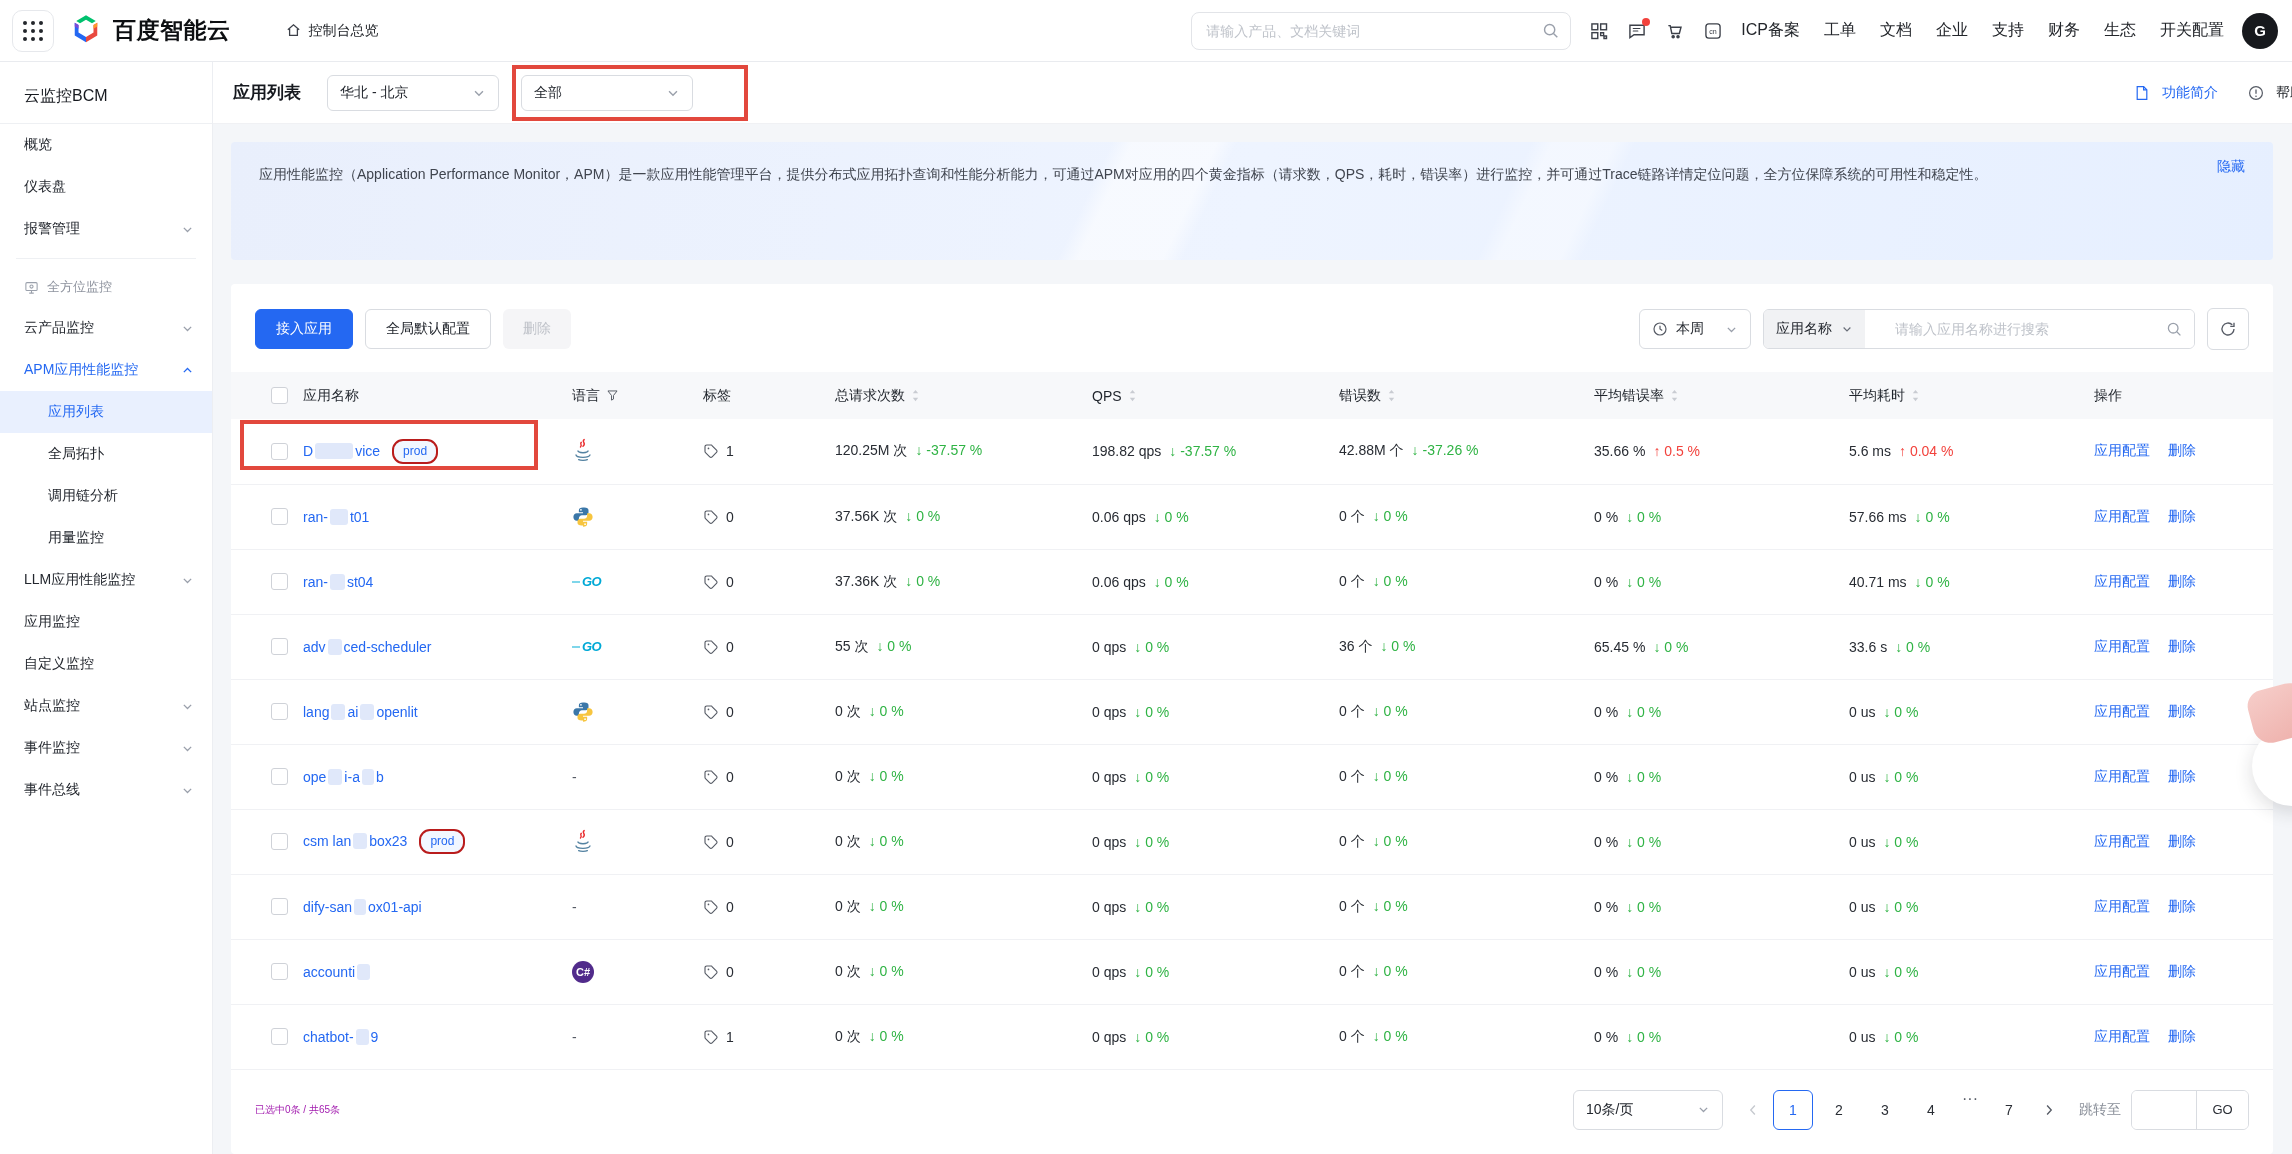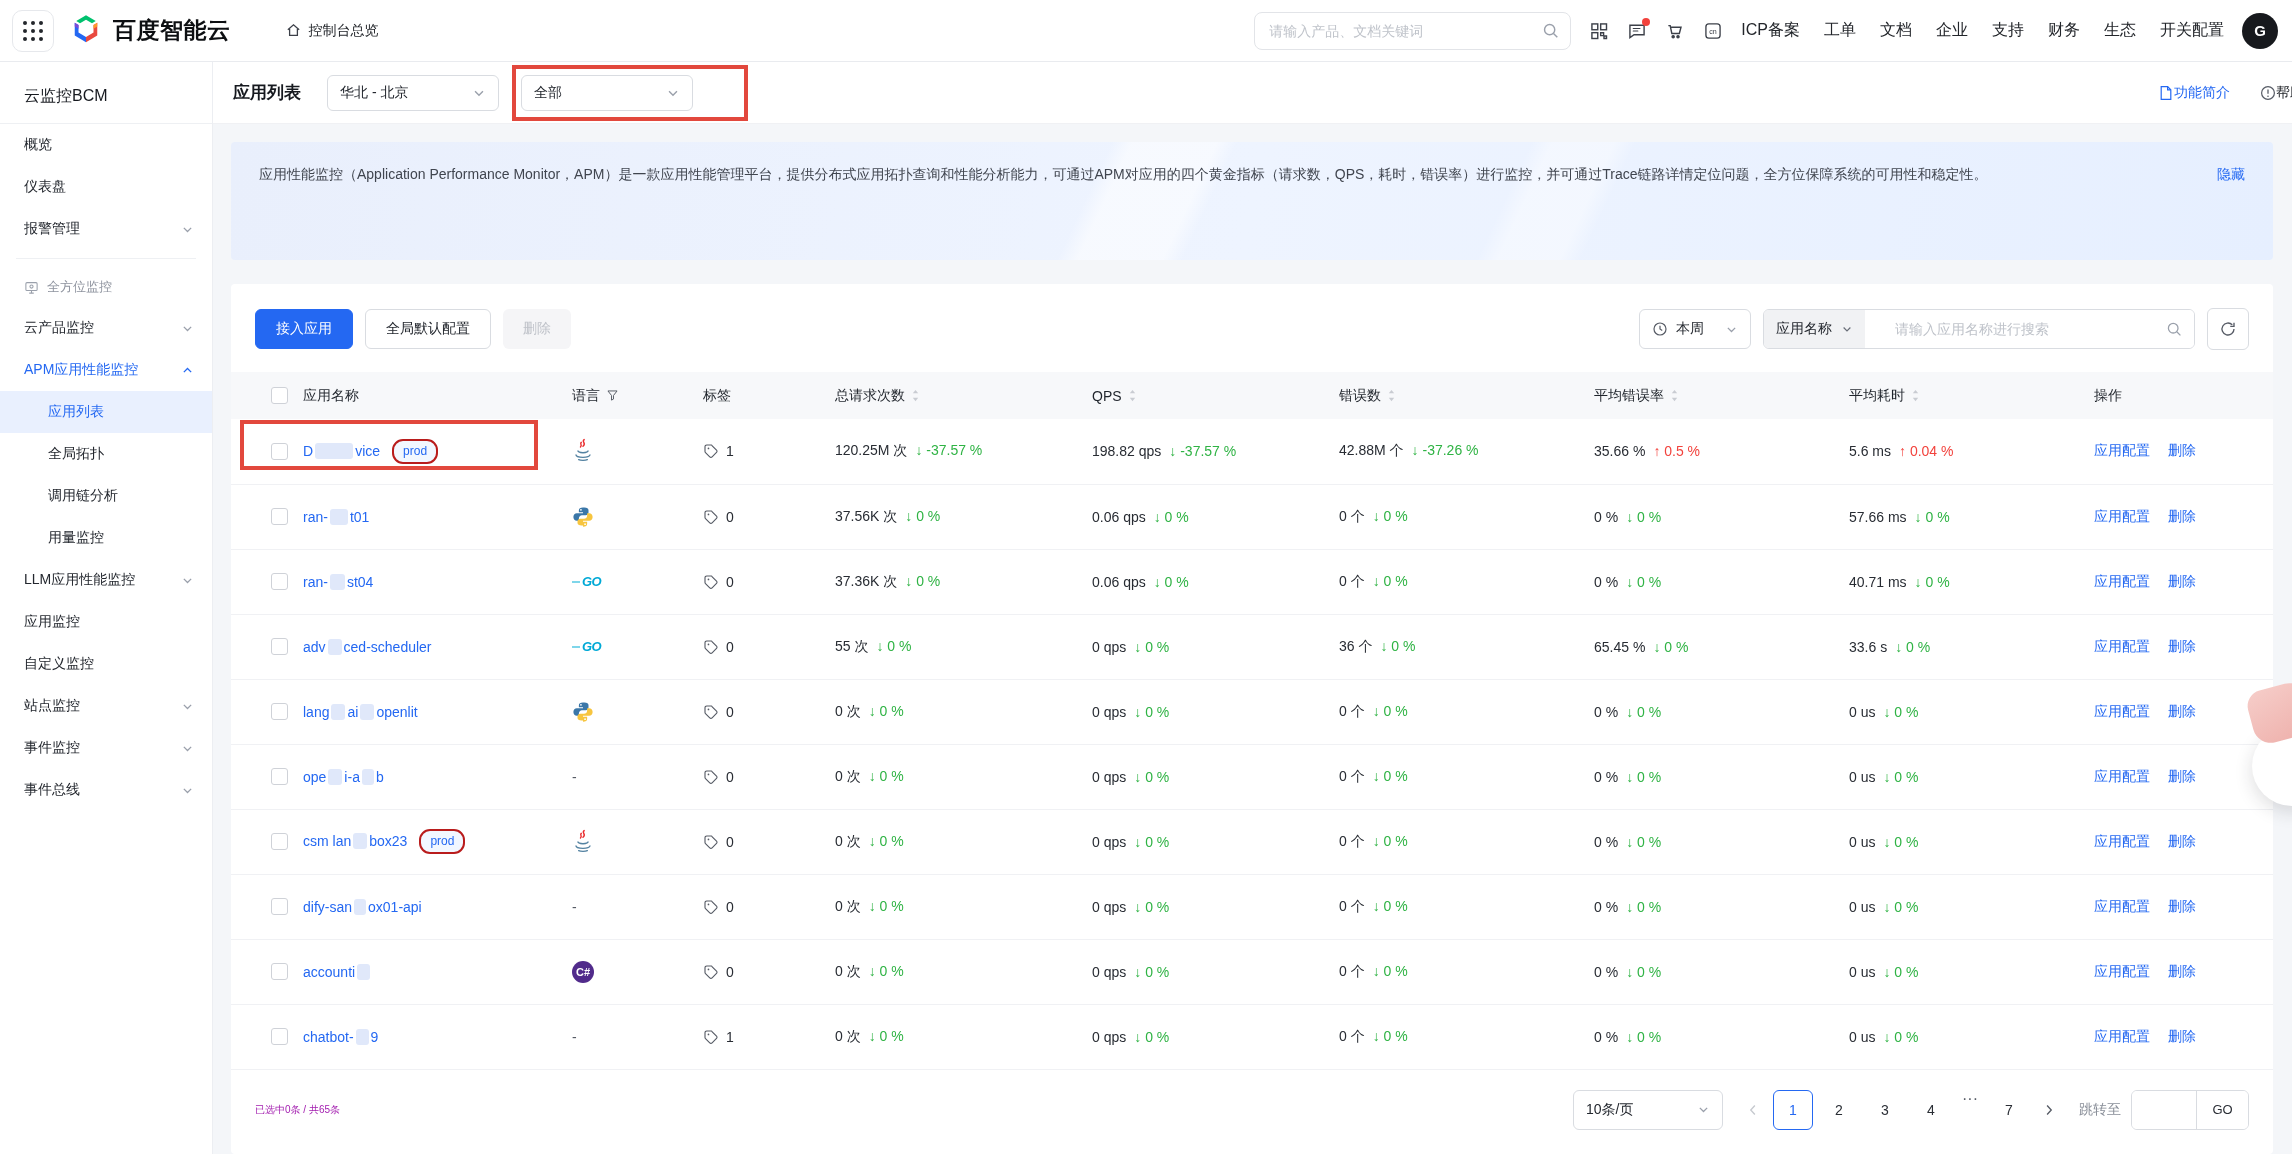--- a/index.html
+++ b/index.html
@@ -10,21 +10,21 @@
   .topbar{height:62px;background:#fff;border-bottom:1px solid #e9ebef;display:flex;align-items:center;
     padding:0 14px 0 12px;position:relative;z-index:20}
   .grid-btn{width:42px;height:42px;border:1px solid #e6e8ec;border-radius:10px;background:#fff;
     display:flex;align-items:center;justify-content:center;cursor:pointer;flex:none}
   .dots{display:grid;grid-template-columns:repeat(3,4px);grid-gap:4px}
   .dots i{width:4px;height:4px;border-radius:50%;background:#23262b}
   .brand{display:flex;align-items:center;gap:9px;margin-left:14px;cursor:pointer}
   .brand-text{font-size:23px;font-weight:700;color:#0d0f12;letter-spacing:.5px}
   .console-link{display:flex;align-items:center;gap:7px;margin-left:54px;font-size:14px;color:#23262b;cursor:pointer}
   .tb-right{margin-left:auto;display:flex;align-items:center;gap:18px}
-  .tb-search{position:relative;width:317px}
+  .tb-search{position:relative;width:380px}
   .tb-search input{width:100%;height:38px;border:1px solid #e2e4e8;border-radius:8px;padding:0 40px 0 14px;
     font-size:14px;color:#23262b;outline:none;background:#fff}
   input::placeholder{color:#bfc3ca}
   .tb-search-icon{position:absolute;right:12px;top:10px;cursor:pointer}
   .tb-icon{position:relative;display:flex;cursor:pointer}
   .tb-icon .dot{position:absolute;right:-3px;top:-3px;width:8px;height:8px;border-radius:50%;background:#f2423c}
   .tb-links{display:flex;gap:24px;font-size:16px;color:#23262b;white-space:nowrap}
   .tb-links span{cursor:pointer}
   .avatar{width:36px;height:36px;border-radius:50%;background:#17191d;color:#fff;display:flex;flex:none;
     align-items:center;justify-content:center;font-size:15px;font-weight:700;cursor:pointer}
@@ -48,32 +48,32 @@
   .main{flex:1;display:flex;flex-direction:column;min-width:0}
   .page-header{height:62px;background:#fff;border-bottom:1px solid #f0f1f4;display:flex;align-items:center;
     padding:0 20px;gap:22px;position:relative;flex:none}
   .ph-title{font-size:17px;font-weight:700;color:#16191f;margin-right:4px}
   .select{width:172px;height:36px;border:1px solid #d9dce1;border-radius:6px;display:flex;align-items:center;
     justify-content:space-between;padding:0 12px;font-size:14px;color:#23272e;background:#fff;cursor:pointer}
   .scope-wrap{position:relative}
   .red-frame{position:absolute;left:-9px;top:-10px;width:calc(100% + 64px);height:calc(100% + 20px);
     border:4px solid #e2483d;pointer-events:none}
   .ph-right{position:absolute;right:-40px;top:0;height:100%;display:flex;align-items:center;gap:30px;font-size:14px}
-  .ph-link{display:flex;align-items:center;gap:0;color:#23262b;cursor:pointer;white-space:nowrap}
+  .ph-link{display:flex;align-items:center;gap:12px;color:#23262b;cursor:pointer;white-space:nowrap}
   .ph-link.blue{color:#2468f2}
   
   .content{flex:1;padding:18px 19px 0 18px;display:flex;flex-direction:column;min-height:0}
   .banner{height:118px;border-radius:4px;padding:24px 28px;position:relative;overflow:hidden;flex:none;
     background:linear-gradient(100deg,#e9effc 0%,#eef4ff 50%,#e6efff 100%)}
   .banner::before{content:"";position:absolute;inset:0;pointer-events:none;background:
     linear-gradient(115deg,transparent 42%,rgba(255,255,255,.55) 43%,rgba(255,255,255,.55) 47%,transparent 48%),
     linear-gradient(115deg,transparent 62%,rgba(255,255,255,.4) 63%,rgba(255,255,255,.4) 66%,transparent 67%)}
   .banner h1{font-size:20px;color:#15181d;margin-bottom:18px;font-weight:700;position:relative}
   .banner p{font-size:14px;color:#40454f;position:relative}
-  .hide-link{position:absolute;right:28px;top:24px;color:#2468f2;font-size:14px;cursor:pointer}
+  .hide-link{position:absolute;right:28px;top:16px;color:#2468f2;font-size:14px;cursor:pointer}
   .card{background:#fff;border-radius:4px;margin-top:24px;flex:1;padding-top:24px;display:flex;
     flex-direction:column;min-height:0}
   .toolbar{display:flex;align-items:center;padding:0 24px;gap:12px;flex:none}
   .btn{height:40px;padding:0 20px;border-radius:6px;font-size:14px;border:1px solid #d9dce1;background:#fff;
     color:#23272e;cursor:pointer;font-family:inherit}
   .btn.primary{background:#2468f2;border-color:#2468f2;color:#fff}
   .btn.disabled{background:#f5f5f7;border:none;color:#bfc2c9;cursor:not-allowed}
   .tb-spacer{flex:1}
   .time-filter{height:40px;min-width:112px;border:1px solid #d9dce1;border-radius:6px;display:flex;
     align-items:center;gap:8px;padding:0 12px;font-size:14px;cursor:pointer}

